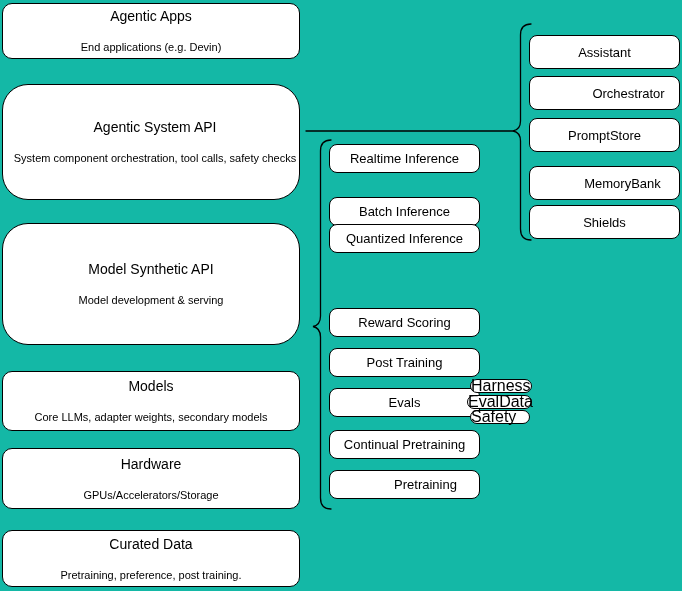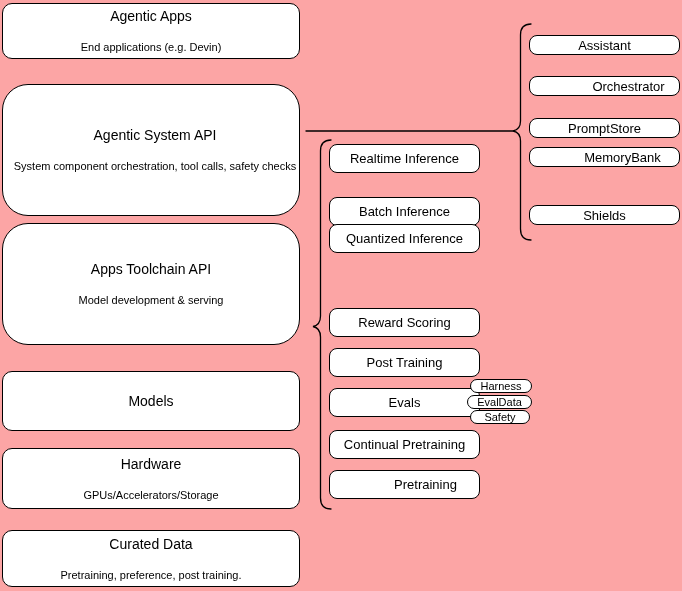--- a/index.html
+++ b/index.html
@@ -6,21 +6,21 @@
     margin: 0;
     padding: 0;
     background: #ffffff;
     font-family: "Liberation Sans", "DejaVu Sans", sans-serif;
     color: #000000;
   }
   #diagram {
     position: relative;
     width: 682px;
     height: 591px;
-    background: #fca5a5;
+    background: #14b8a6;
     overflow: hidden;
   }
   svg.overlay {
     position: absolute;
     left: 0; top: 0;
     width: 682px; height: 591px;
     pointer-events: none;
   }
   .node {
     position: absolute;
@@ -55,33 +55,33 @@
     line-height: 15px;
   }
   .mid {
     left: 329px;
     width: 151px;
     height: 29px;
   }
   .rgt {
     left: 529px;
     width: 151px;
-    height: 20px;
+    height: 34px;
   }
   .pill {
     position: absolute;
     box-sizing: border-box;
     background: #ffffff;
     border: 1px solid #000000;
     border-radius: 8px;
-    font-size: 11px;
+    font-size: 16px;
     line-height: 12px;
     display: flex;
     align-items: center;
-    justify-content: center;
+    justify-content: flex-start;
     white-space: nowrap;
     z-index: 5;
   }
 </style>
 </head>
 <body>
 
 <div id="diagram">
 
   <svg class="overlay" viewBox="0 0 682 591" xmlns="http://www.w3.org/2000/svg">
@@ -93,32 +93,33 @@
 
     <path d="M 331 140 C 324 140 320.5 144 320.5 151 L 320.5 316 C 320.5 321.5 318 325.5 313 326.5
              C 318 327.5 320.5 331.5 320.5 337 L 320.5 498 C 320.5 505 324 509 331 509" stroke="#000000" stroke-width="1.3" fill="none" stroke-linecap="round"></path>
   </svg>
 
   <div class="node big r10" style="top:3px;height:56px;">
     <div class="title">Agentic Apps</div>
     <div class="subtitle">End applications (e.g. Devin)</div>
   </div>
 
-  <div class="node big r26" style="top:84px;height:132px;padding-left:8px;">
+  <div class="node big r26" style="top:84px;height:116px;padding-left:8px;">
     <div class="title">Agentic System API</div>
     <div class="subtitle">System component orchestration, tool calls, safety checks</div>
   </div>
 
   <div class="node big r26" style="top:223px;height:122px;">
-    <div class="title">Apps Toolchain API</div>
+    <div class="title">Model Synthetic API</div>
     <div class="subtitle">Model development &amp; serving</div>
   </div>
 
   <div class="node big r10" style="top:371px;height:60px;">
     <div class="title">Models</div>
+    <div class="subtitle">Core LLMs, adapter weights, secondary models</div>
   </div>
 
   <div class="node big r10" style="top:448px;height:61px;">
     <div class="title">Hardware</div>
     <div class="subtitle">GPUs/Accelerators/Storage</div>
   </div>
 
   <div class="node big r10" style="top:530px;height:57px;">
     <div class="title">Curated Data</div>
     <div class="subtitle">Pretraining, preference, post training.</div>
@@ -161,20 +162,20 @@
 
   <div class="node small rgt" style="top:35px;">
     <span>Assistant</span>
   </div>
   <div class="node small rgt" style="top:76px;padding-left:48px;">
     <span>Orchestrator</span>
   </div>
   <div class="node small rgt" style="top:118px;justify-content:center;">
     <span>PromptStore</span>
   </div>
-  <div class="node small rgt" style="top:147px;padding-left:36px;">
+  <div class="node small rgt" style="top:166px;padding-left:36px;">
     <span>MemoryBank</span>
   </div>
   <div class="node small rgt" style="top:205px;">
     <span>Shields</span>
   </div>
 
 </div>
 
 </body></html>

